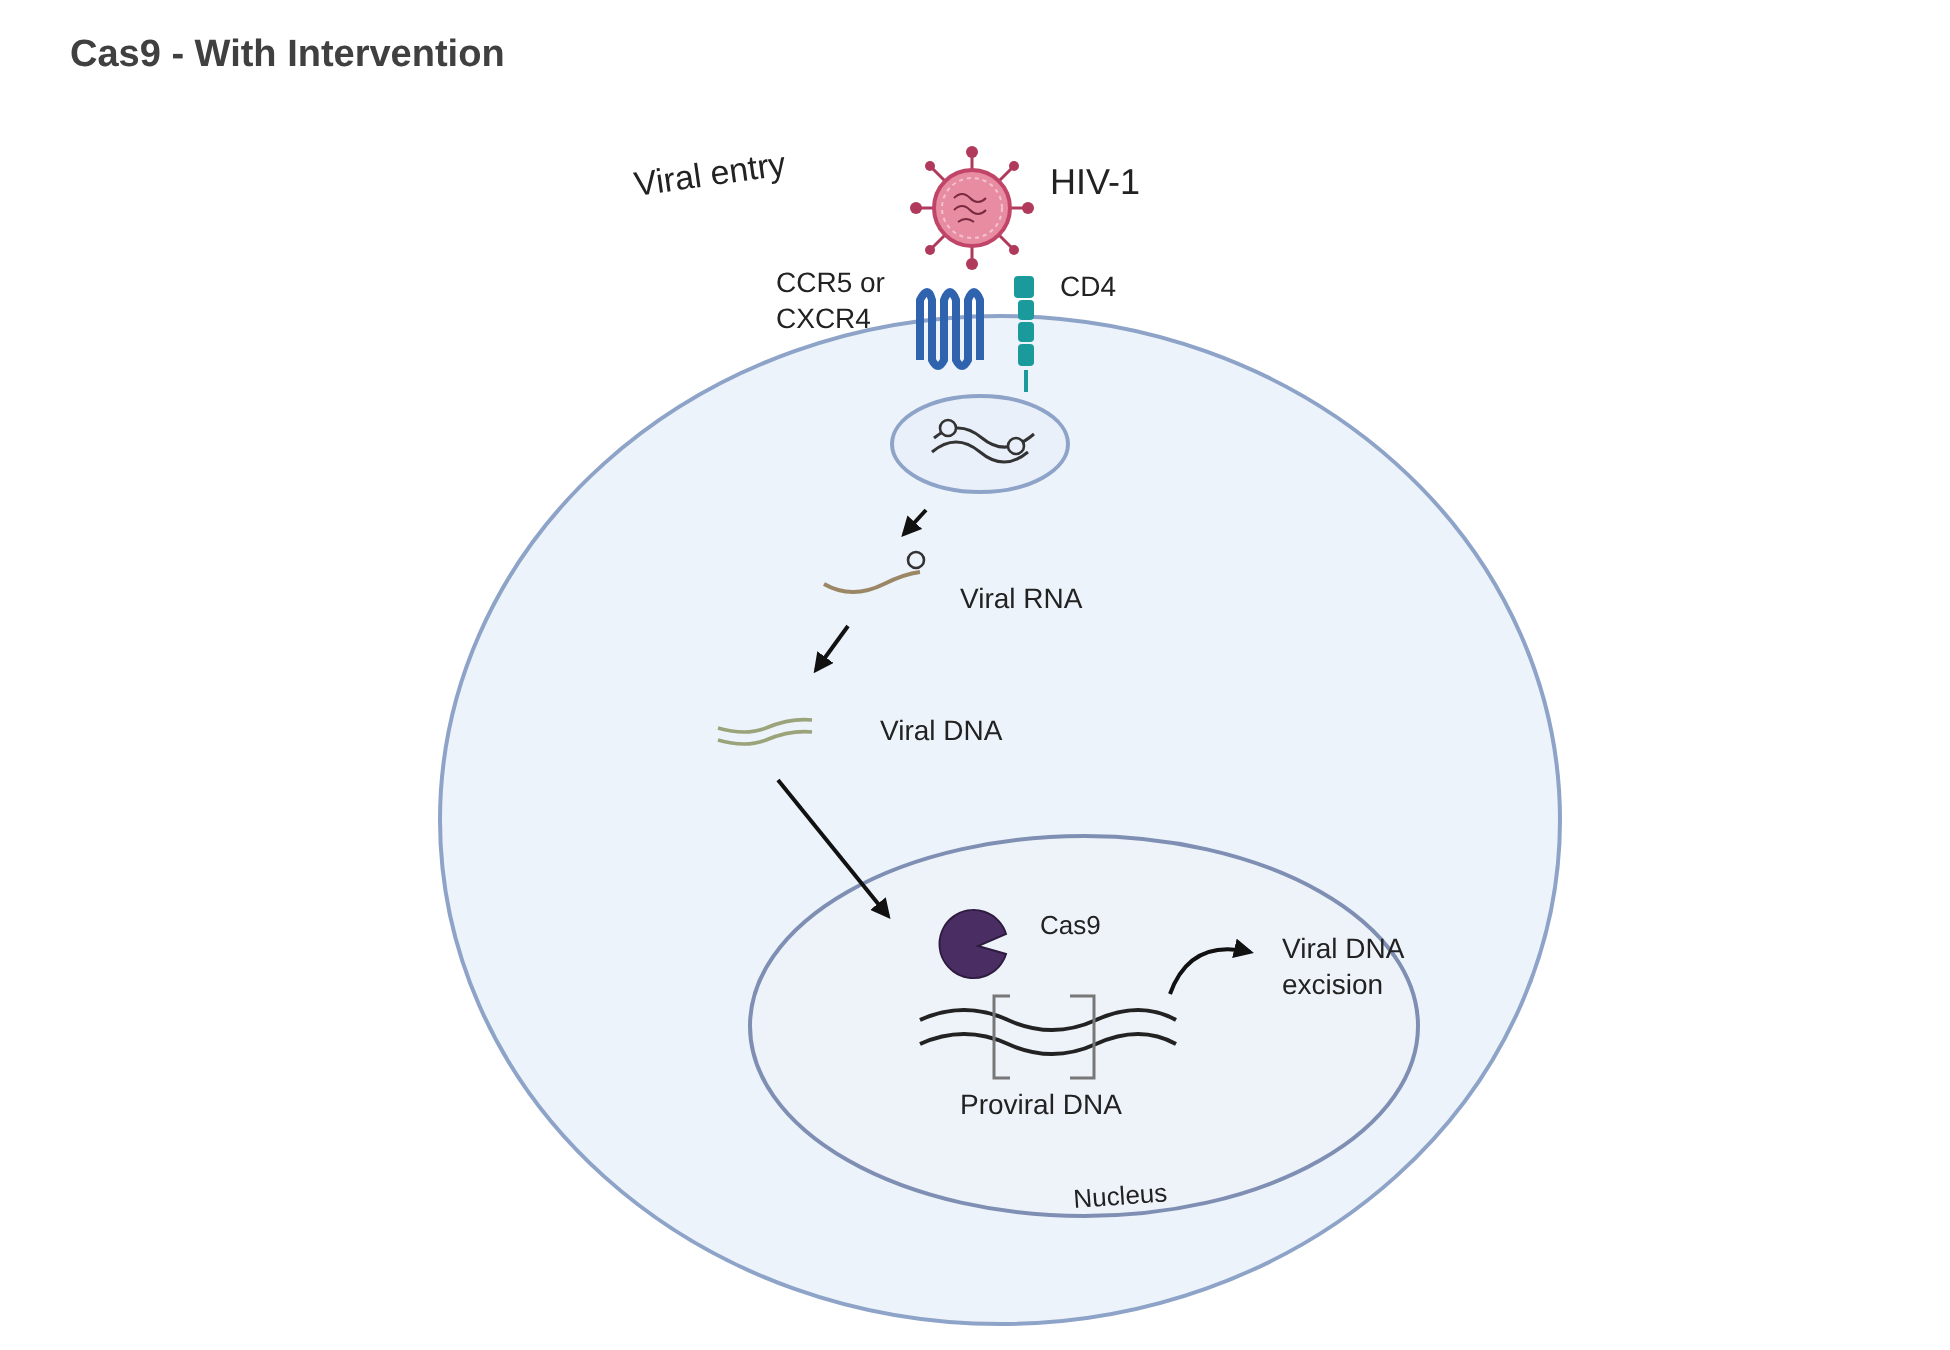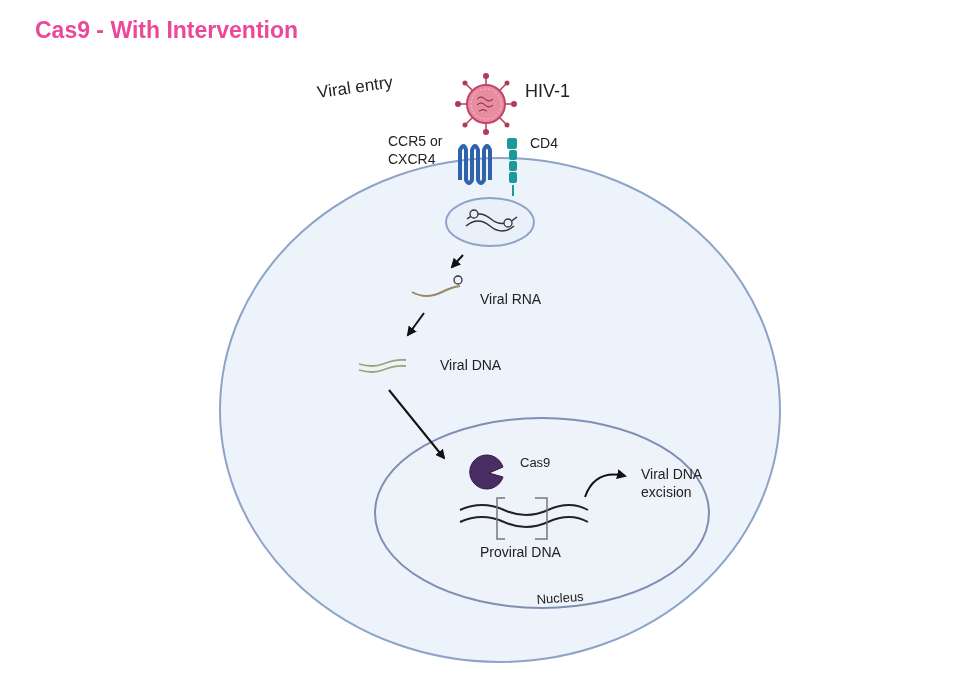--- a/index.html
+++ b/index.html
@@ -1,17 +1,17 @@
 <!DOCTYPE html>
 <html><head>
 <meta charset="utf-8">
 <style>
   html, body { margin:0; padding:0; background:#ffffff; }
   body { width:975px; height:675px; position:relative; overflow:hidden; font-family:"Liberation Sans", sans-serif; }
-  .title { position:absolute; left:35px; top:17px; font-size:23px; font-weight:bold; color:#ec4899; font-family:"Liberation Sans", sans-serif; }
+  .title { position:absolute; left:35px; top:17px; font-size:19px; font-weight:bold; color:#404040; font-family:"Liberation Sans", sans-serif; }
   svg { position:absolute; left:0; top:0; }
   .lbl { font-family:"Liberation Sans", sans-serif; fill:#222; }
 </style>
 </head>
 <body>
 
 <div class="title">Cas9 - With Intervention</div>
 
 <svg width="975" height="675" viewBox="0 0 975 675">
 

